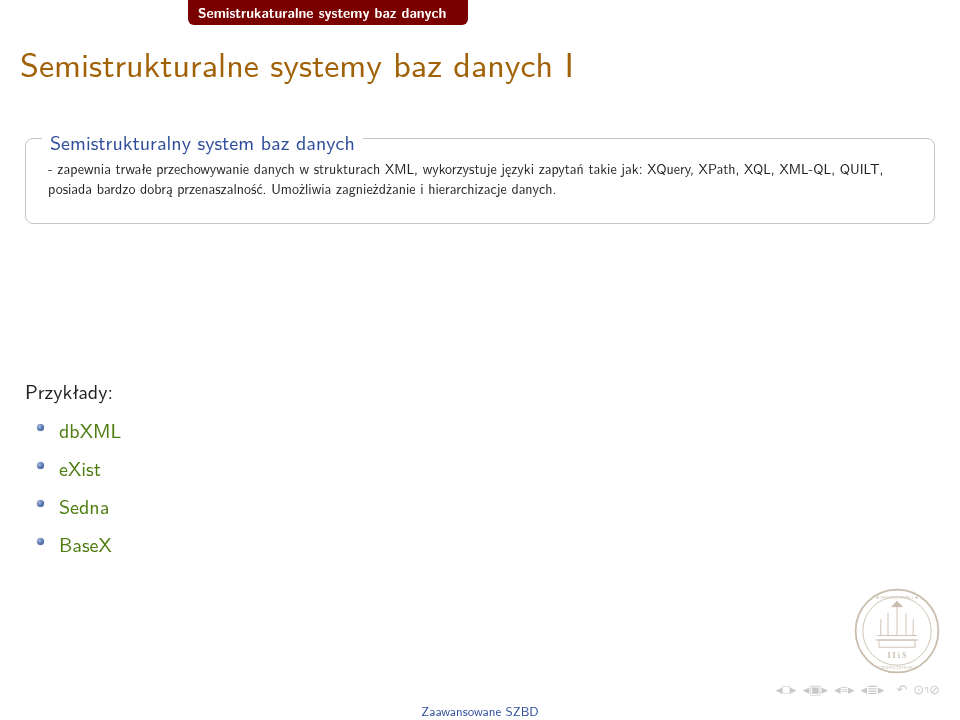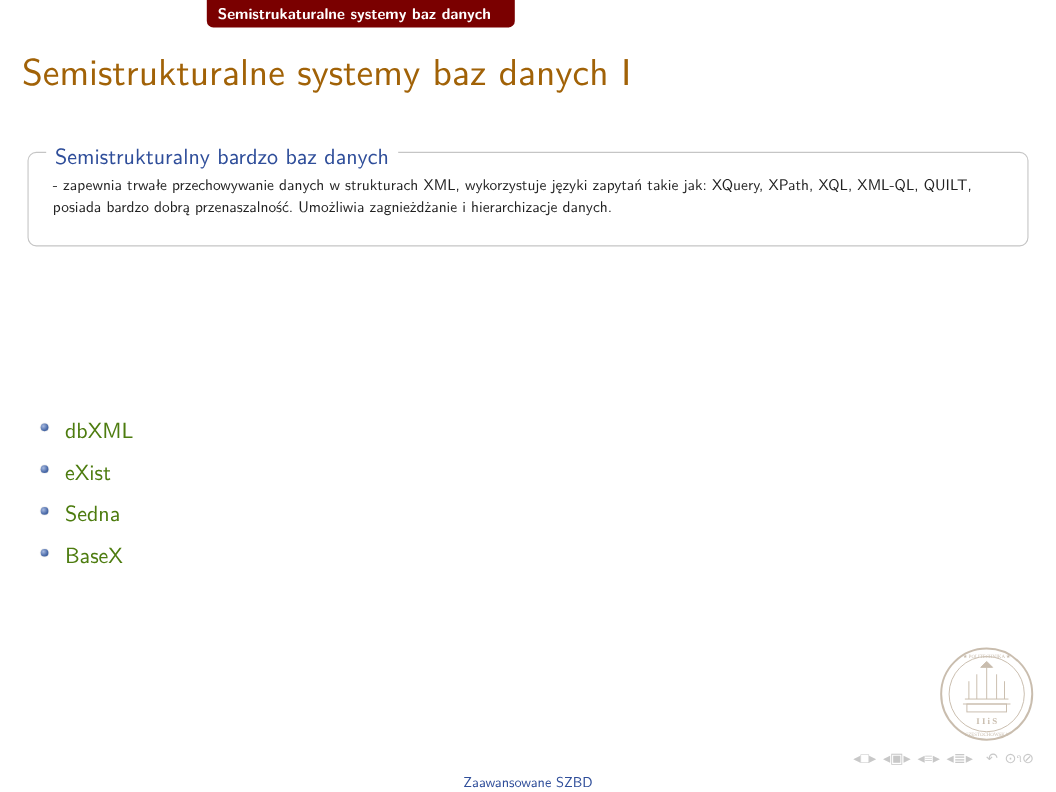--- a/index.html
+++ b/index.html
@@ -138,25 +138,26 @@
 </head>
 <body>
 
 <div class="headline">
   <div class="section-tab">Semistrukaturalne systemy baz danych</div>
 </div>
 
 <div class="slide-title">Semistrukturalne systemy baz danych I</div>
 
 <div class="block-frame">
-  <div class="block-title">Semistrukturalny bardzo baz danych</div>
+  <div class="block-title">Semistrukturalny system baz danych</div>
   <div class="block-body">- zapewnia trwałe przechowywanie danych w strukturach XML, wykorzystuje języki zapytań takie jak: XQuery, XPath, XQL, XML-QL, QUILT, posiada bardzo dobrą przenaszalność. Umożliwia zagnieżdżanie i hierarchizacje danych.</div>
 </div>
 
 <div class="examples">
+  <div class="examples-title">Przykłady:</div>
   <ul>
     <li>dbXML</li>
     <li>eXist</li>
     <li>Sedna</li>
     <li>BaseX</li>
   </ul>
 </div>
 
 <div class="logo">
   <svg viewBox="0 0 100 100">

